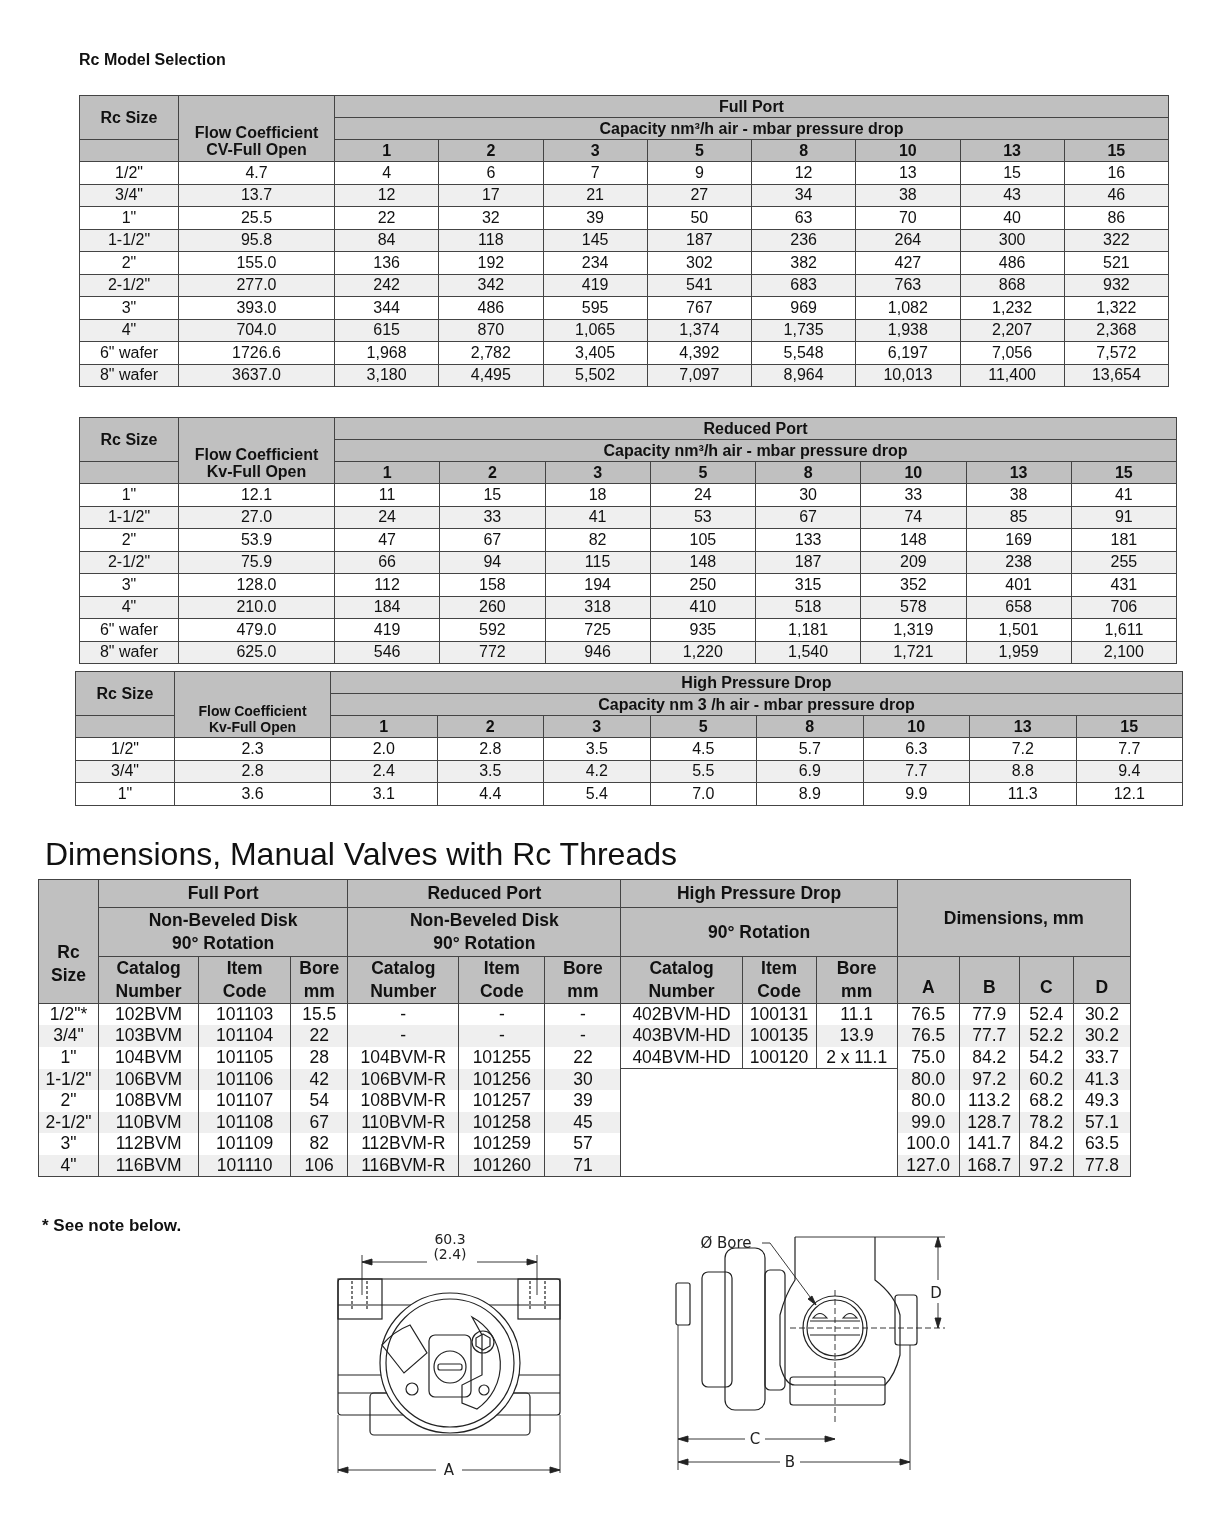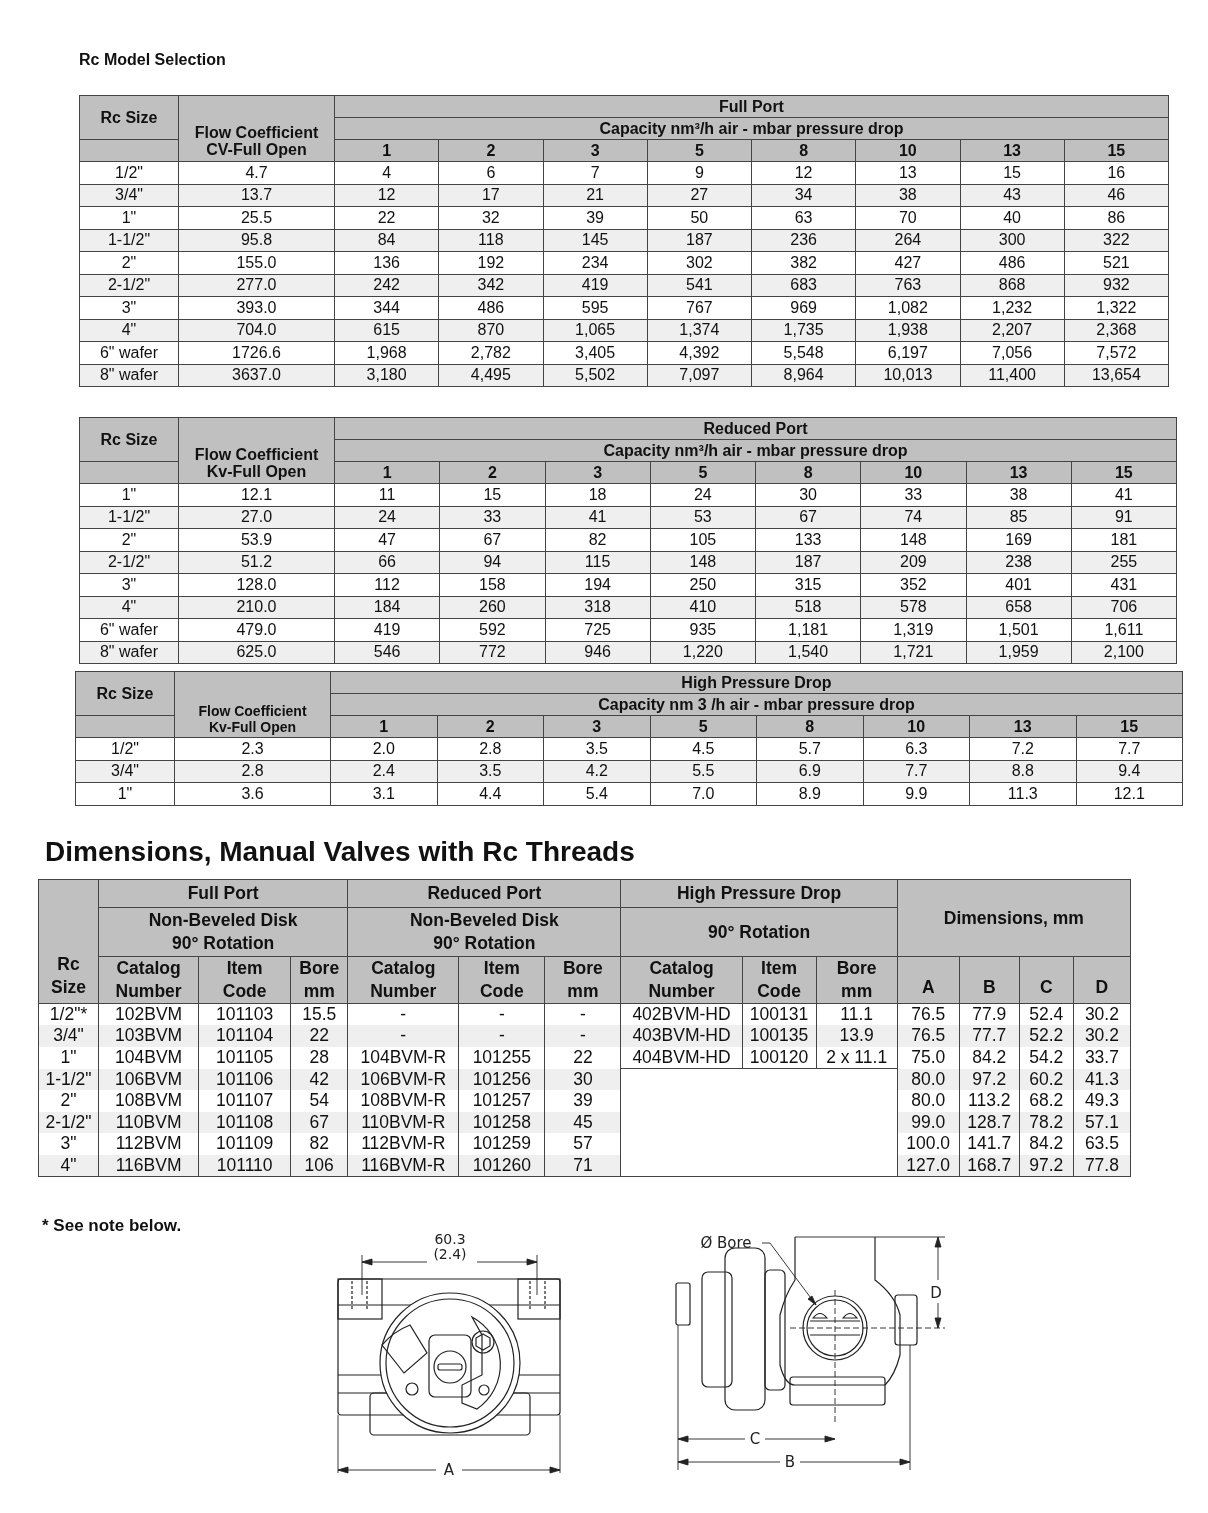--- a/index.html
+++ b/index.html
@@ -1,18 +1,18 @@
 <!DOCTYPE html>
 <html><head>
 <meta charset="utf-8">
 <style>
   html, body { margin: 0; padding: 0; background: #ffffff; }
   body { width: 1208px; height: 1513px; position: relative; font-family: "Liberation Sans", sans-serif; color: #111; overflow: hidden; }
   .h1 { position: absolute; left: 79px; top: 51px; font-size: 16px; font-weight: bold; }
-  .h2 { position: absolute; left: 45px; top: 836px; font-size: 28px; font-weight: bold; }
+  .h2 { position: absolute; left: 45px; top: 836px; font-size: 32px; font-weight: normal; }
   .note { position: absolute; left: 42px; top: 1216px; font-size: 17px; font-weight: bold; }
 
   table { border-collapse: collapse; position: absolute; table-layout: fixed; }
   td, th { border: 1.5px solid #444; text-align: center; padding: 0; font-size: 16px; line-height: 1.1; }
   th { background: #c0c0c0; font-weight: bold; }
   tr.alt td { background: #efefef; }
   tr.w td { background: #ffffff; }
 
   .cap td, .cap th { height: 21.5px; }
   .cap th.sub { height: 21px; }
@@ -261,21 +261,21 @@
         <td>67</td>
         <td>82</td>
         <td>105</td>
         <td>133</td>
         <td>148</td>
         <td>169</td>
         <td>181</td>
       </tr>
       <tr class="alt">
         <td>2-1/2"</td>
-        <td>51.2</td>
+        <td>75.9</td>
         <td>66</td>
         <td>94</td>
         <td>115</td>
         <td>148</td>
         <td>187</td>
         <td>209</td>
         <td>238</td>
         <td>255</td>
       </tr>
       <tr class="w">
@@ -416,21 +416,21 @@
     <col style="width:121px">
       <col style="width:74px">
       <col style="width:81px">
     <col style="width:62px">
       <col style="width:60px">
       <col style="width:54px">
       <col style="width:57px">
   </colgroup>
   <thead>
     <tr style="height:28px">
-      <th rowspan="3" style="vertical-align:bottom;padding-bottom:4px">
+      <th rowspan="3" style="vertical-align:bottom;padding-bottom:16px">
         <span>Rc</span><br><span>Size</span>
       </th>
       <th colspan="3">Full Port</th>
       <th colspan="3">Reduced Port</th>
       <th colspan="3">High Pressure Drop</th>
       <th colspan="4" rowspan="2">Dimensions, mm</th>
     </tr>
     <tr style="height:49px">
       <th colspan="3">
         <span>Non-Beveled Disk</span><br><span>90° Rotation</span>

